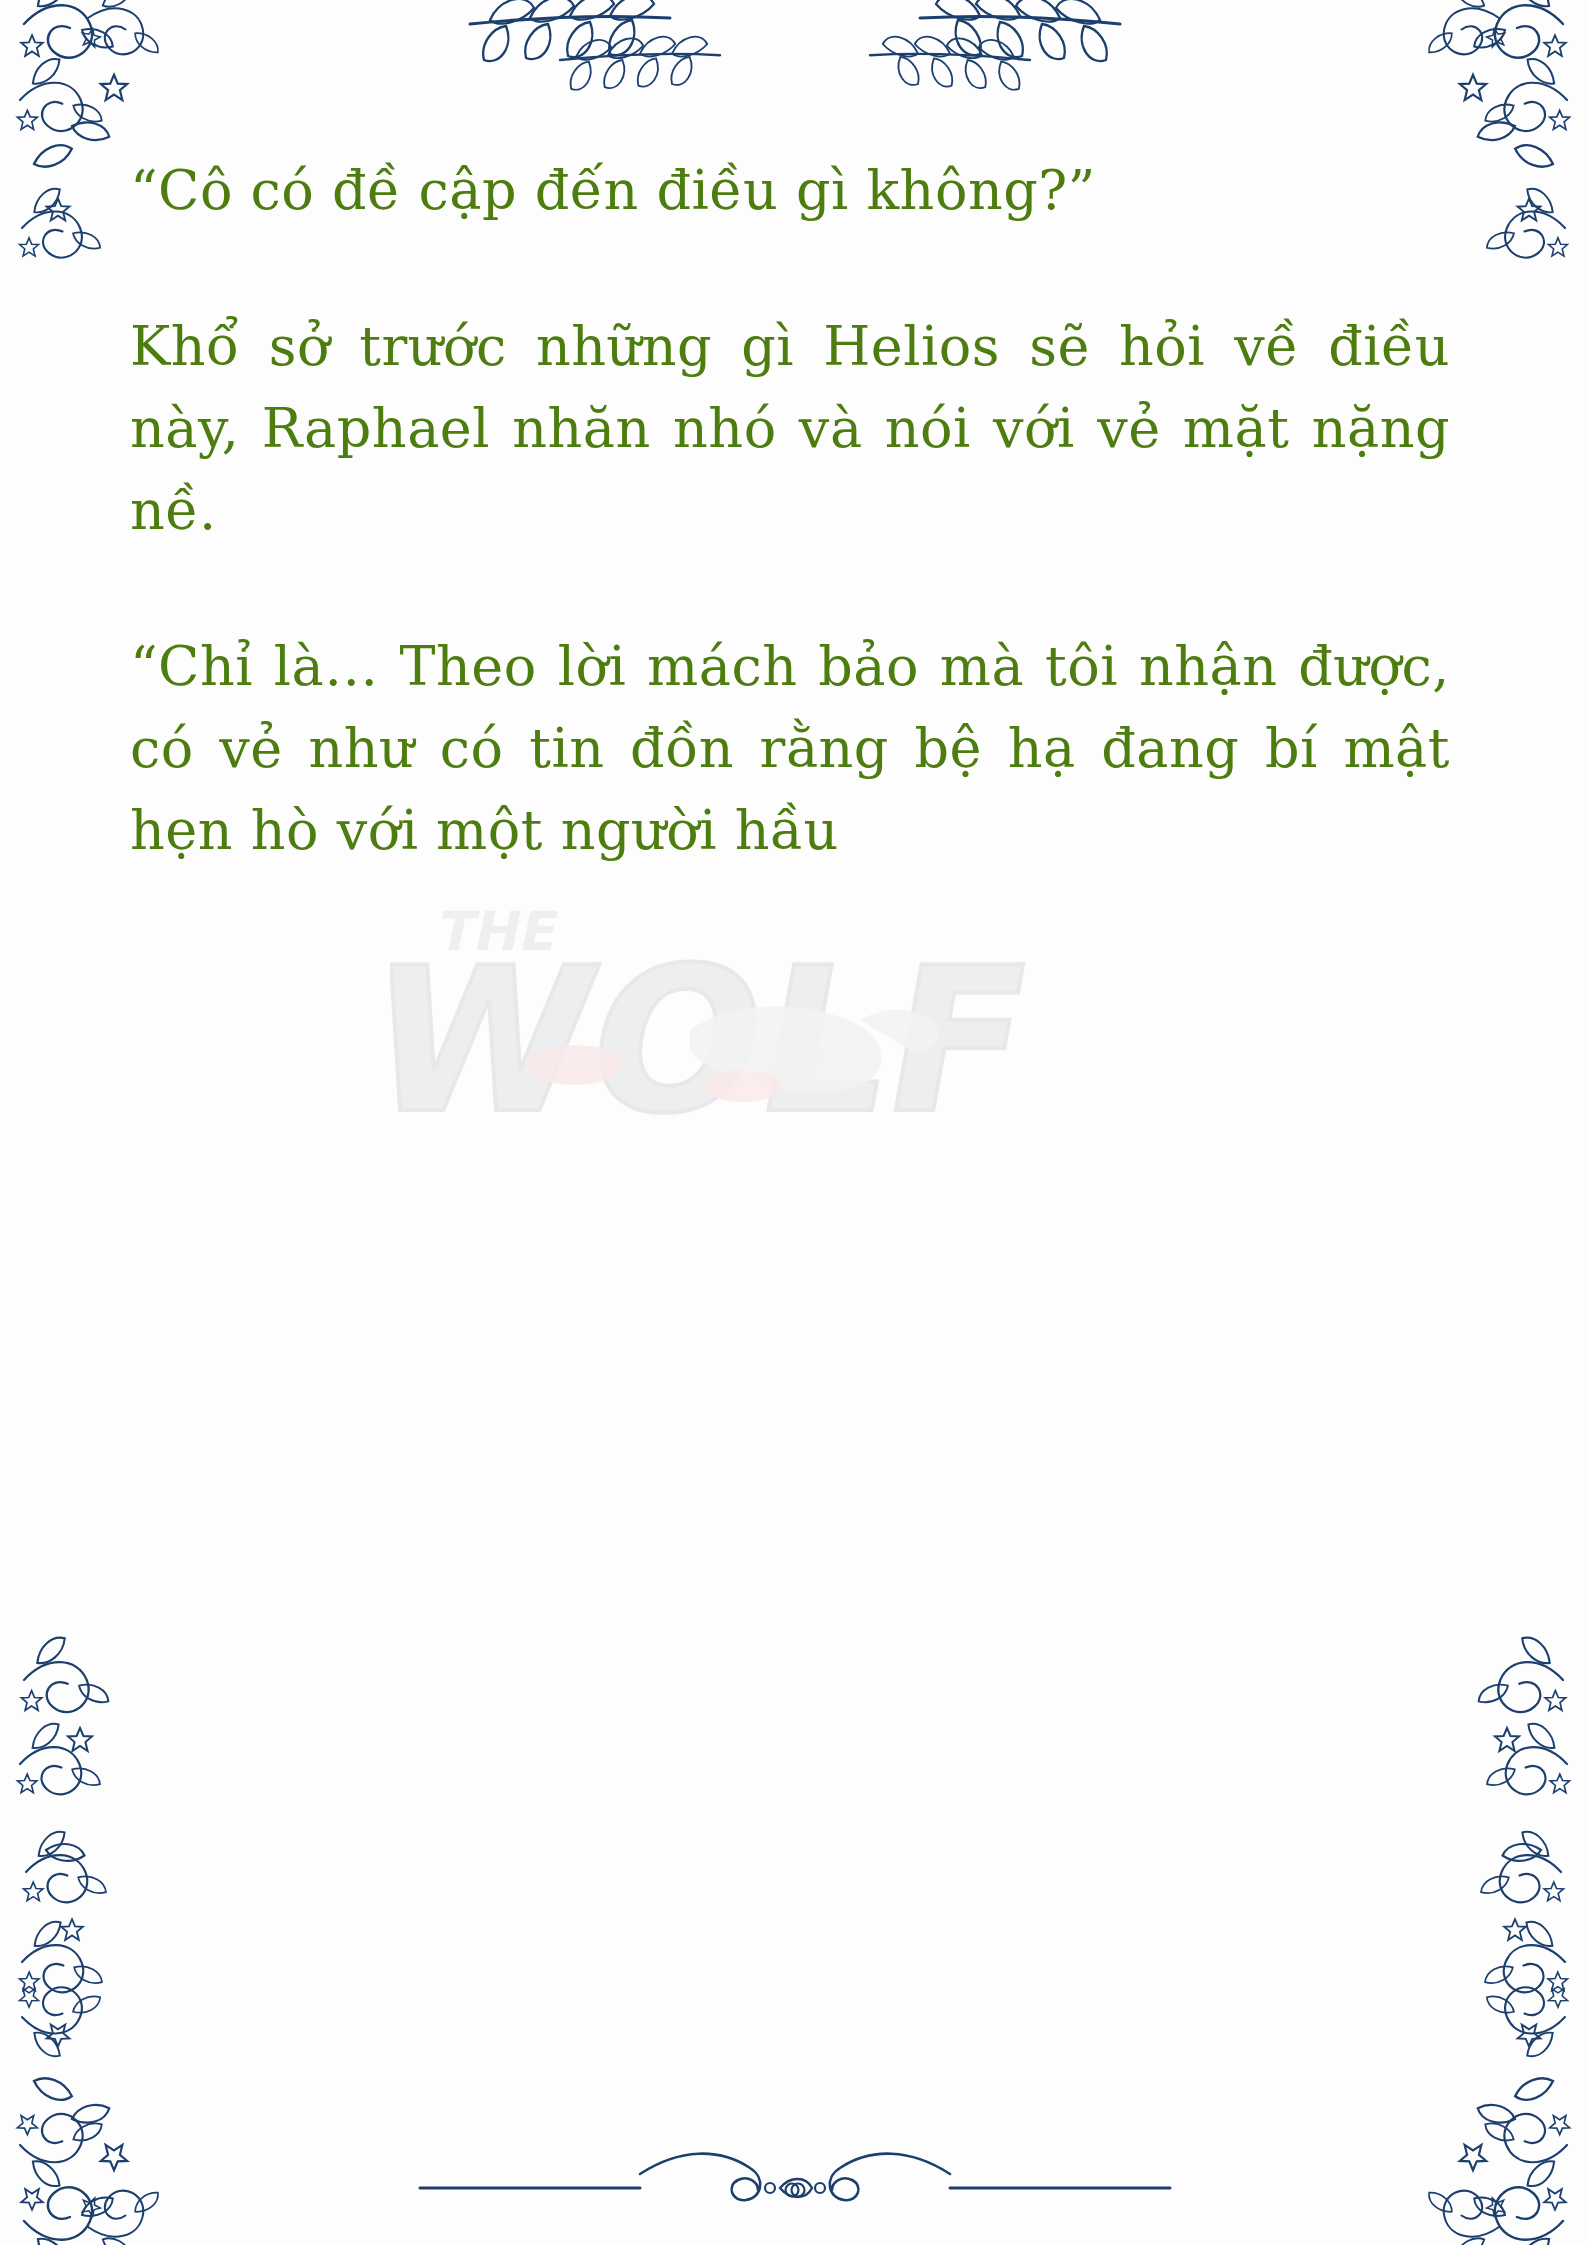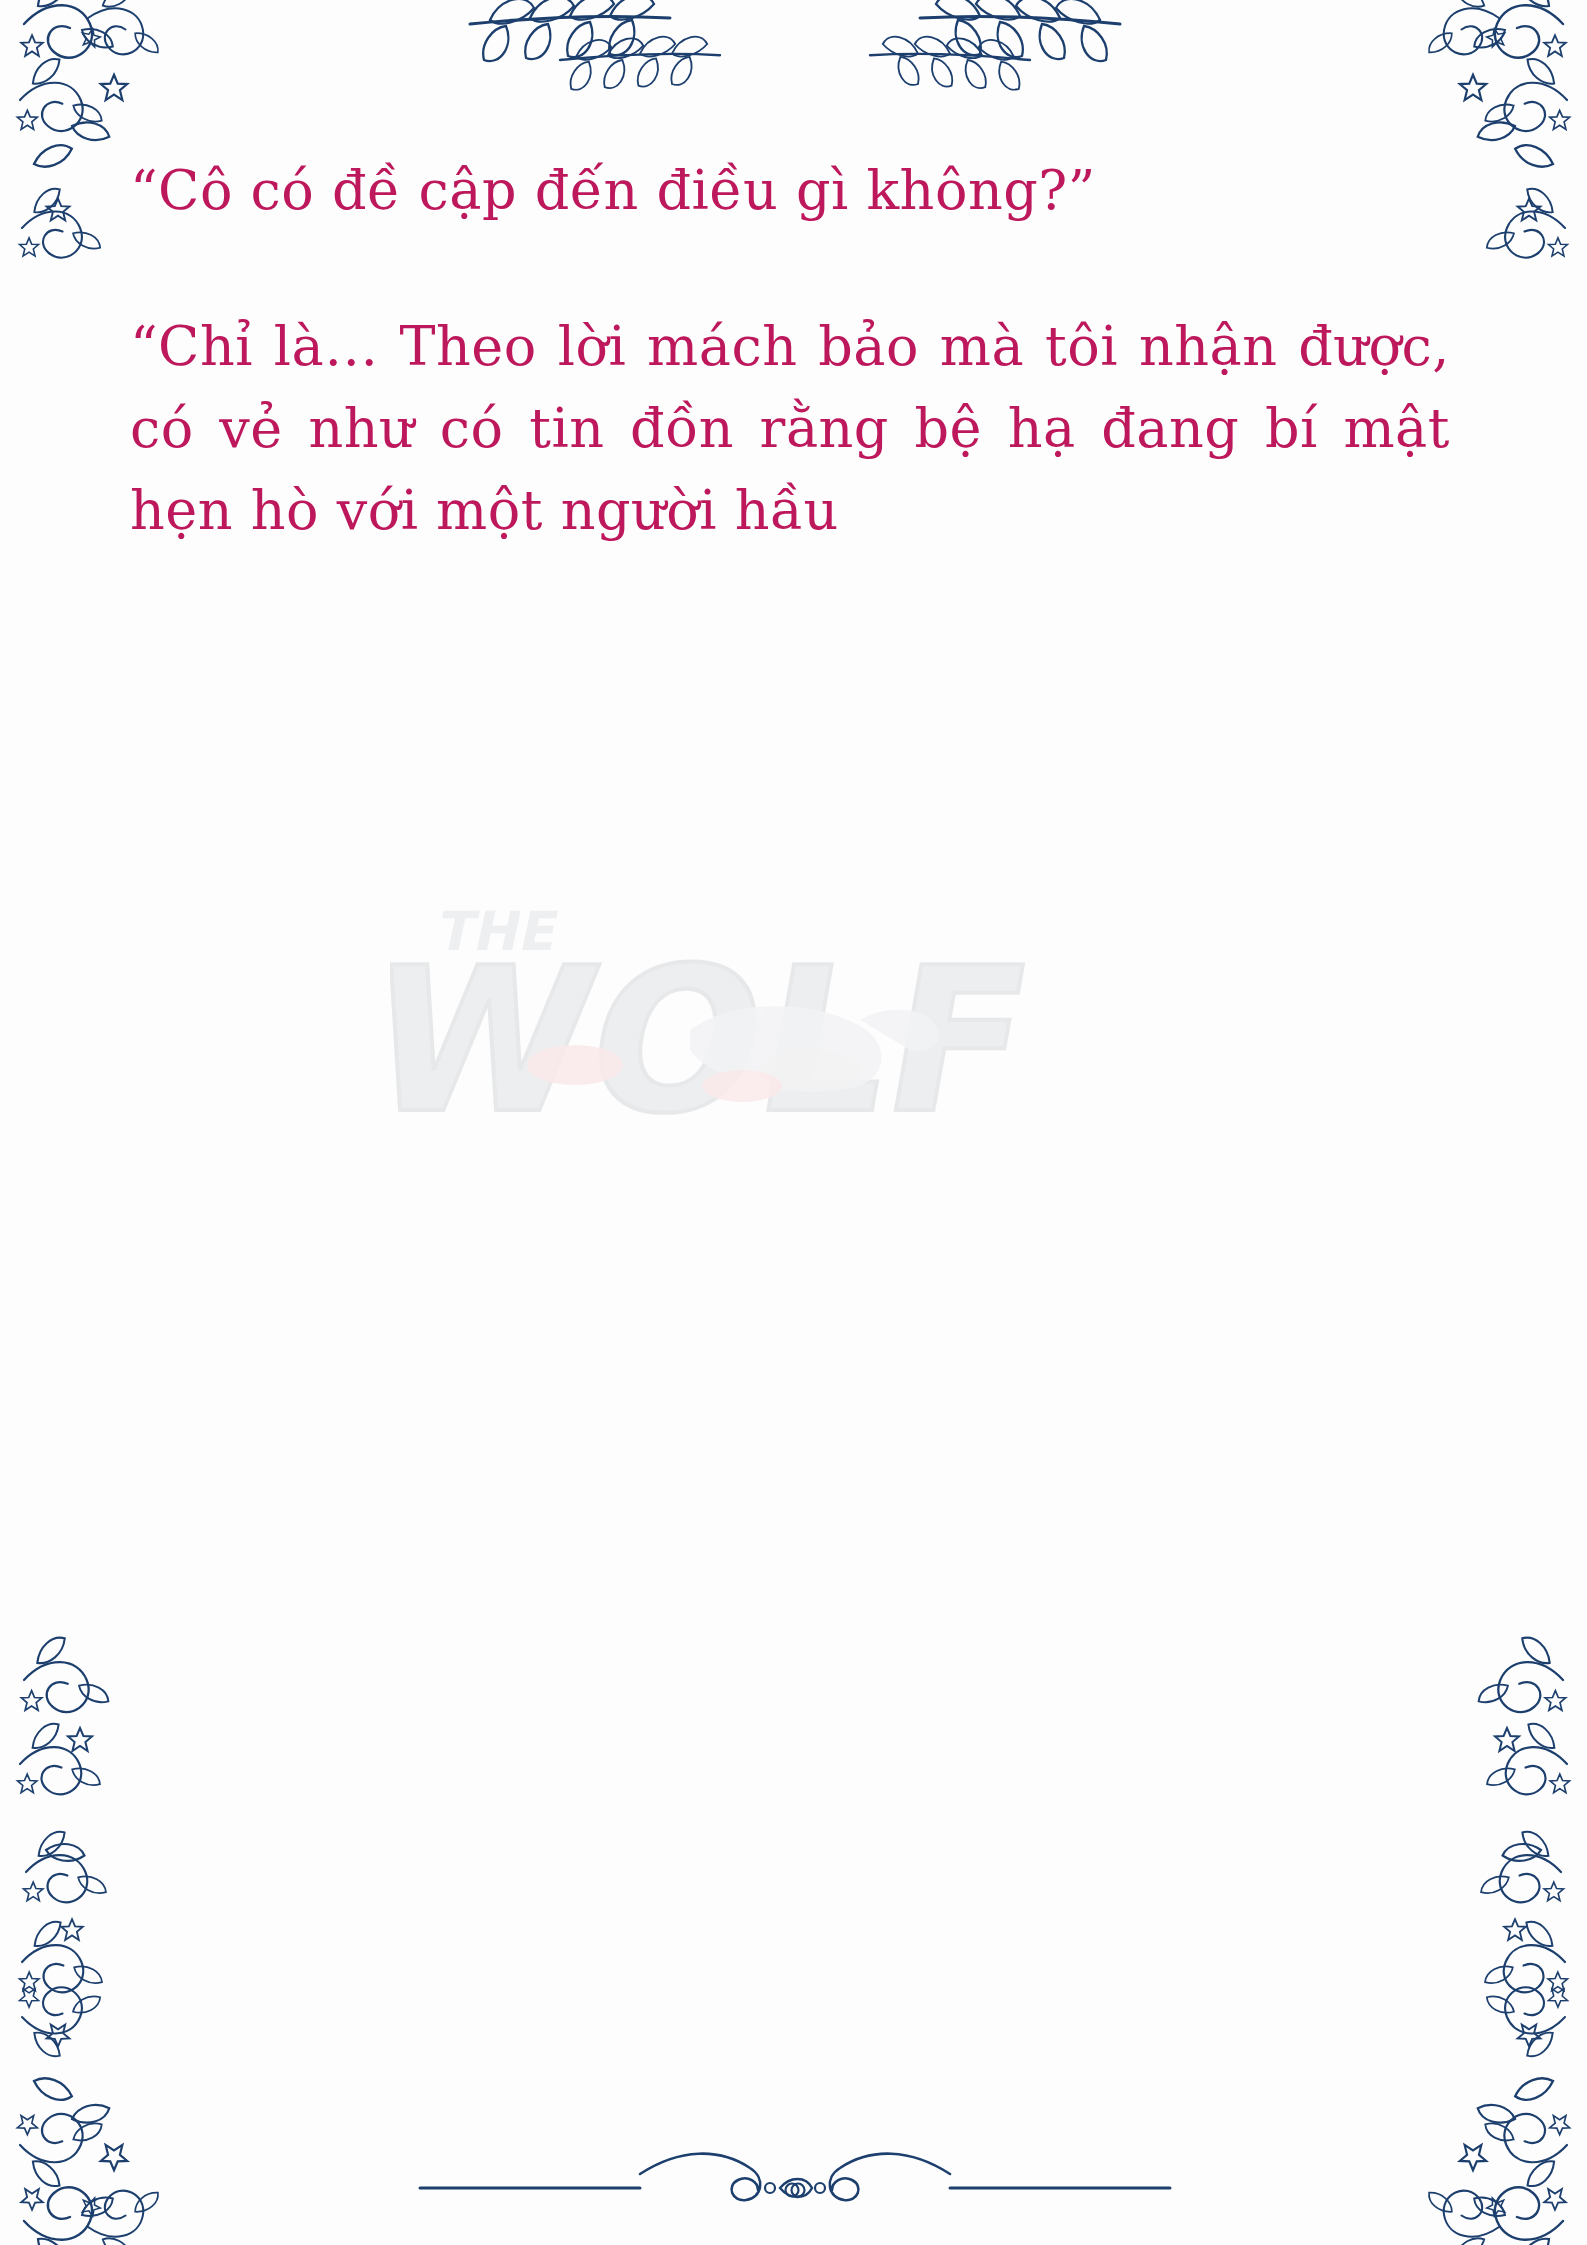--- a/index.html
+++ b/index.html
@@ -46,21 +46,21 @@
     position: absolute;
     left: 130px;
     top: 150px;
     width: 1320px;
   }
 
   .para {
     font-family: "DejaVu Serif", serif;
     font-size: 54px;
     line-height: 1.52;
-    color: #be185d;
+    color: #4d7c0f;
     margin: 0 0 54px 0;
     letter-spacing: 0.5px;
   }
 
   .para.justify {
     text-align: justify;
     text-align-last: left;
   }
 
   .para.spacer-top {
@@ -199,17 +199,18 @@
     </g>
     <g fill="#d6dadf" opacity="0.9">
       <path d="M300,150 C340,120 420,118 470,146 C500,162 500,200 462,208 C400,220 320,200 300,170 Z"></path>
       <path d="M470,140 C500,122 540,128 548,150 C552,164 536,176 520,170 Z"></path>
       <ellipse cx="352" cy="206" rx="40" ry="16" fill="#f3b8bd"></ellipse>
     </g>
   </svg>
 
   <div class="content">
     <p class="para">“Cô có đề cập đến điều gì không?”</p>
+    <p class="para justify spacer-top">Khổ sở trước những gì Helios sẽ hỏi về điều này, Raphael nhăn nhó và nói với vẻ mặt nặng nề.</p>
     <p class="para justify spacer-top">“Chỉ là… Theo lời mách bảo mà tôi nhận được, có vẻ như có tin đồn rằng bệ hạ đang bí mật hẹn hò với một người hầu</p>
   </div>
 
 
 </div>
 
 </body></html>

